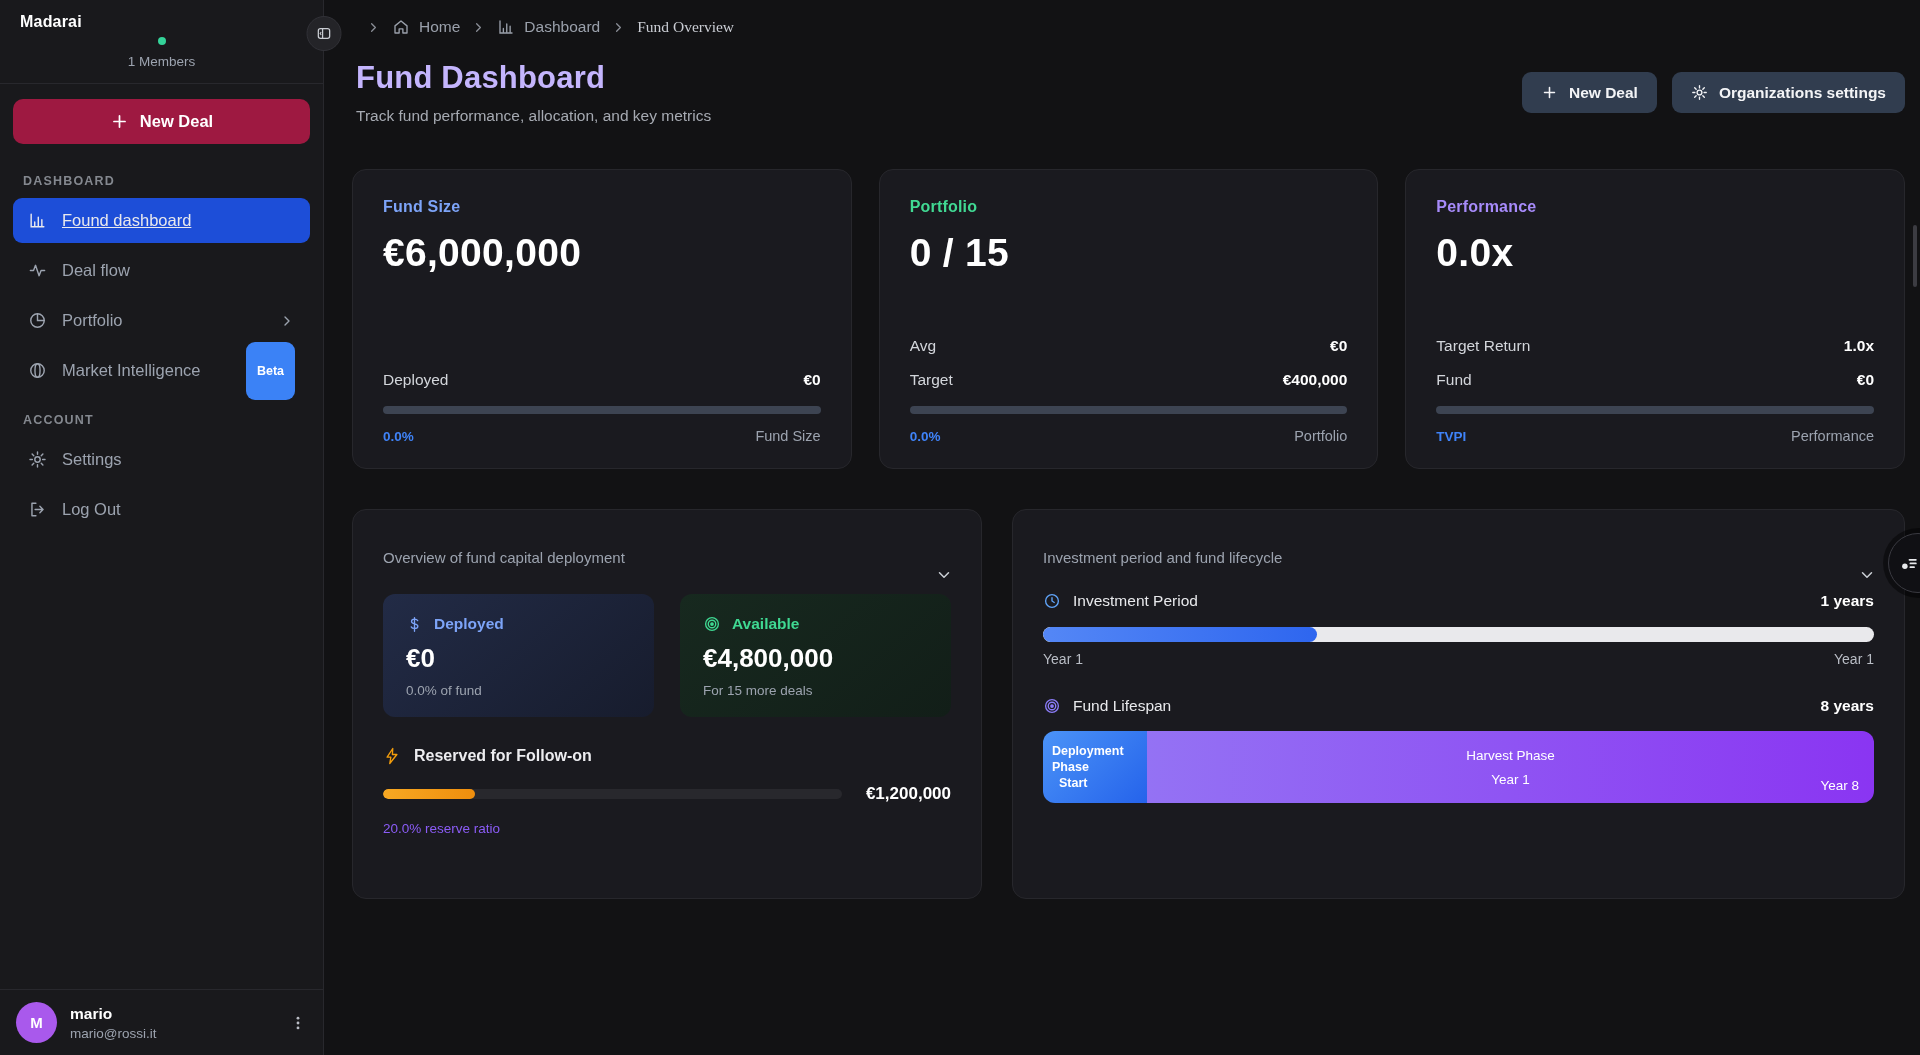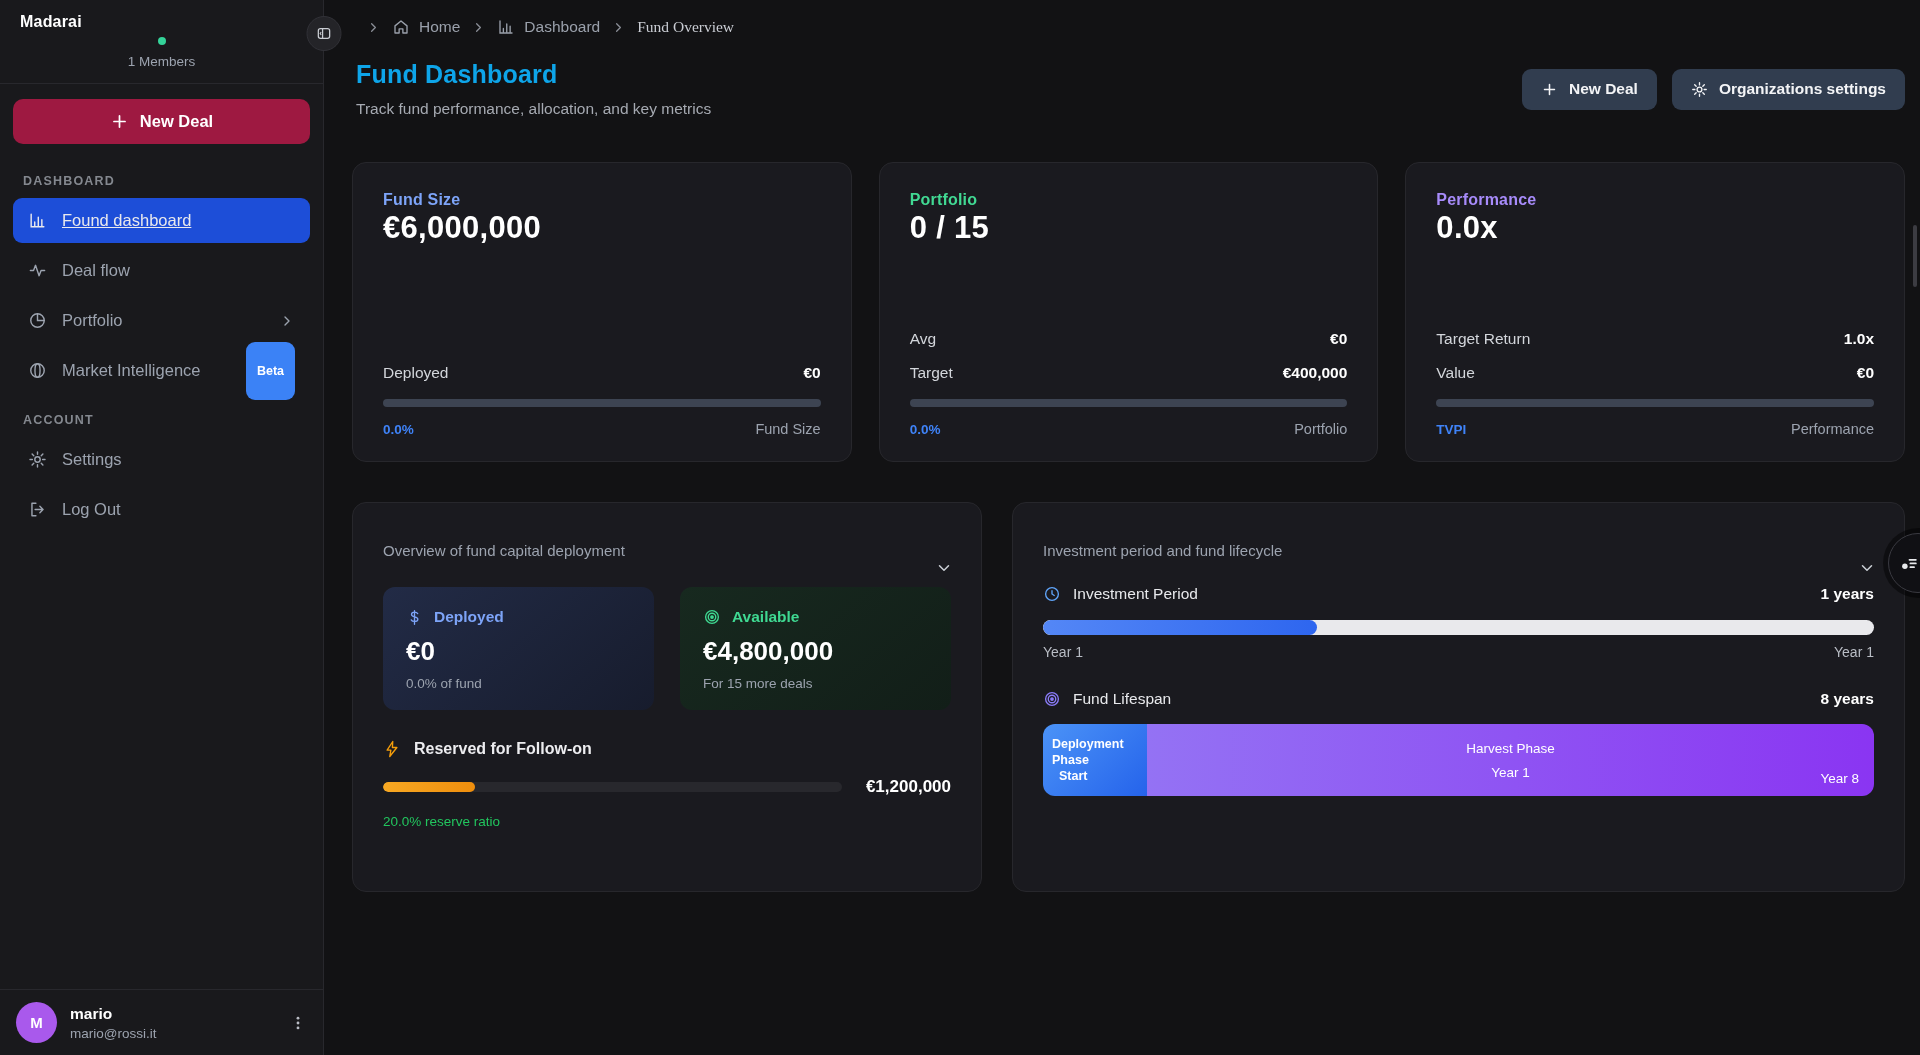--- a/index.html
+++ b/index.html
@@ -37,33 +37,33 @@
 
   
   .main { flex:1; background:#121214; padding:10px 15px 0 28px; position:relative; overflow:hidden; }
   .breadcrumb { display:flex; align-items:center; gap:11px; color:#9aa0ab; font-size:15.5px;
     padding:8px 0 0 14px; }
   .crumb { display:flex; align-items:center; gap:9px; cursor:pointer; }
   .crumb.current { color:#c9ccd3; cursor:default;font-family:Liberation Serif, serif; }
   .sep { color:#8b8f98; display:flex; }
 
   .page-header { display:flex; align-items:center; margin-top:24px; padding-left:4px; }
-  .page-title { font-size:25px; font-weight:bold; color:#0ea5e9; letter-spacing:.2px; }
+  .page-title { font-size:31px; font-weight:bold; color:#c4b5fd; letter-spacing:.2px; }
   .page-sub { font-size:15.5px; color:#a6aab2; margin-top:11px; }
   .header-actions { margin-left:auto; display:flex; gap:15px; }
   .hbtn { height:41px; padding:0 19px; border-radius:9px; border:none; background:#313d4f;
     color:#f3f4f6; font-size:15.5px; font-weight:bold; display:flex; align-items:center;
     gap:11px; cursor:pointer; font-family:inherit; }
 
   
   .metrics { display:flex; gap:27px; margin-top:44px; }
   .metric-card { flex:1; height:300px; background:#1a1a1f; border:1px solid #27272c;
     border-radius:14px; padding:28px 30px 24px; display:flex; flex-direction:column; }
   .metric-label { font-size:16px; font-weight:bold; letter-spacing:.2px; }
-  .metric-value { font-size:31px; font-weight:bold; color:#fff; margin-top:1px; letter-spacing:.3px; }
+  .metric-value { font-size:39px; font-weight:bold; color:#fff; margin-top:15px; letter-spacing:.3px; }
   .metric-rows { margin-top:auto; display:flex; flex-direction:column; gap:16px; }
   .metric-row { display:flex; justify-content:space-between; align-items:center;
     font-size:15.5px; color:#d3d6db; }
   .metric-row b { color:#fff; }
   .track { height:8px; border-radius:4px; background:#3d4452; margin-top:17px; overflow:hidden; }
   .fill { height:100%; border-radius:4px; }
   .metric-foot { display:flex; justify-content:space-between; align-items:center; margin-top:14px; }
   .metric-foot .pct { font-size:13.5px; font-weight:bold; }
   .metric-foot .cat { font-size:14.5px; color:#9ca3af; }
 
@@ -83,21 +83,21 @@
   .tile.available { background:linear-gradient(140deg,#17291f,#121e18); }
   .tile-head { display:flex; align-items:center; gap:11px; font-size:15.5px; font-weight:bold; }
   .tile-value { font-size:26px; font-weight:bold; color:#fff; margin-top:10px; }
   .tile-note { font-size:13.5px; color:#9ca3af; margin-top:9px; }
   .reserved-head { display:flex; align-items:center; gap:13px; margin-top:30px;
     font-size:16px; font-weight:bold; color:#ededf0; }
   .reserved-bar-row { display:flex; align-items:center; gap:24px; margin-top:19px; }
   .reserved-track { flex:1; height:10px; border-radius:5px; background:#28282d; overflow:hidden; }
   .reserved-fill { height:100%; border-radius:5px; background:linear-gradient(90deg,#f7a823,#ef8e0d); }
   .reserved-value { font-size:17px; font-weight:bold; color:#fff; white-space:nowrap; }
-  .reserved-note { margin-top:17px; font-size:13.5px; color:#22c55e; }
+  .reserved-note { margin-top:17px; font-size:13.5px; color:#8b5cf6; }
 
   .tl-row { display:flex; align-items:center; gap:12px; margin-top:26px; font-size:15.5px; color:#e8e9ec; }
   .tl-row .val { margin-left:auto; font-weight:bold; color:#fff; }
   .tl-track { height:15px; border-radius:8px; background:#e9e9ec; margin-top:17px; overflow:hidden; }
   .tl-fill { height:100%; border-radius:8px; background:linear-gradient(90deg,#5487f6,#2e66ef); }
   .tl-years { display:flex; justify-content:space-between; font-size:14px; color:#b9bdc5; margin-top:9px; }
   .phase-bar { display:flex; height:72px; border-radius:12px; overflow:hidden; margin-top:16px; }
   .phase-deploy { background:linear-gradient(135deg,#4b93f7,#2563eb); color:#fff;
     display:flex; flex-direction:column; justify-content:center; padding:6px 4px 6px 9px;
     font-size:12.5px; font-weight:bold; line-height:1.3; }
@@ -313,21 +313,21 @@
 
       <div class="metric-card">
         <div class="metric-label" style="color: rgb(167, 139, 250);">Performance</div>
         <div class="metric-value">0.0x</div>
         <div class="metric-rows">
           <div class="metric-row">
             <span>Target Return</span>
             <b>1.0x</b>
           </div>
           <div class="metric-row">
-            <span>Value</span>
+            <span>Fund</span>
             <b>€0</b>
           </div>
         </div>
         <div class="track">
           <div class="fill" style="background: rgb(63, 131, 248); width: 0%; flex: 0 0 0%;"></div>
         </div>
         <div class="metric-foot">
           <span class="pct" style="color: rgb(63, 131, 248);">TVPI</span>
           <span class="cat">Performance</span>
         </div>

